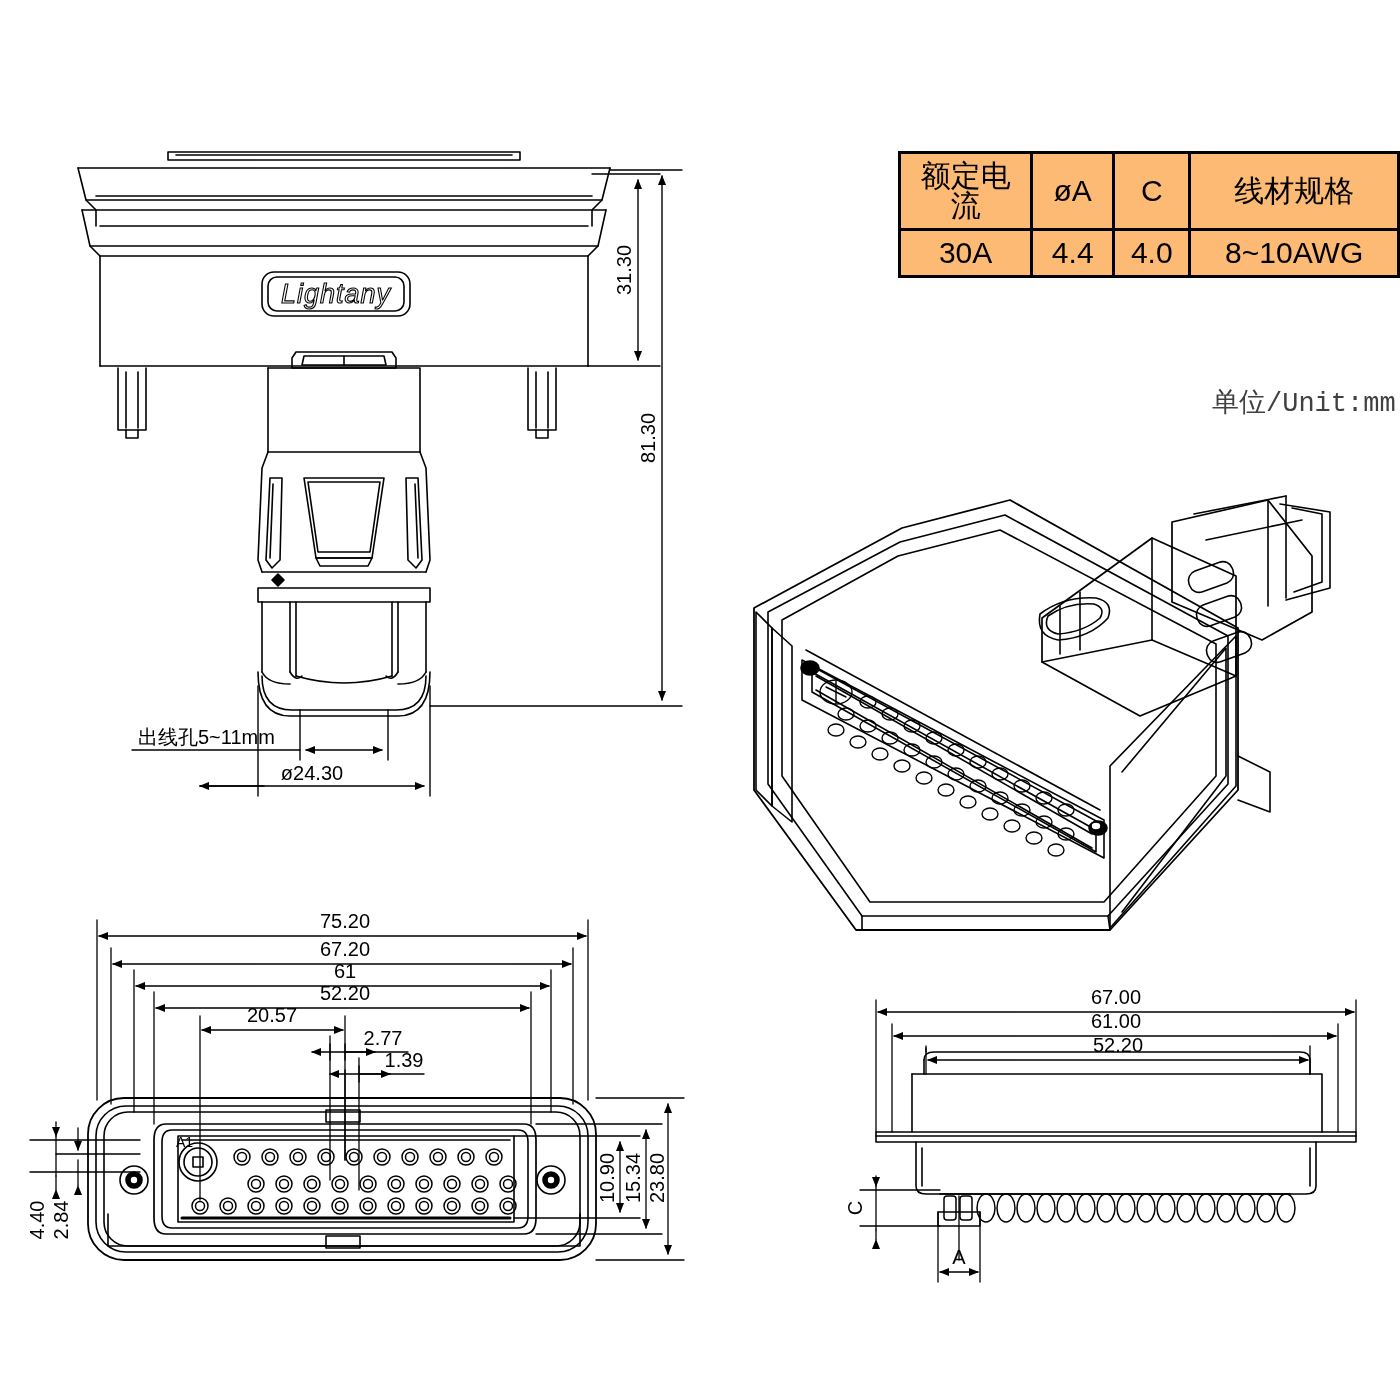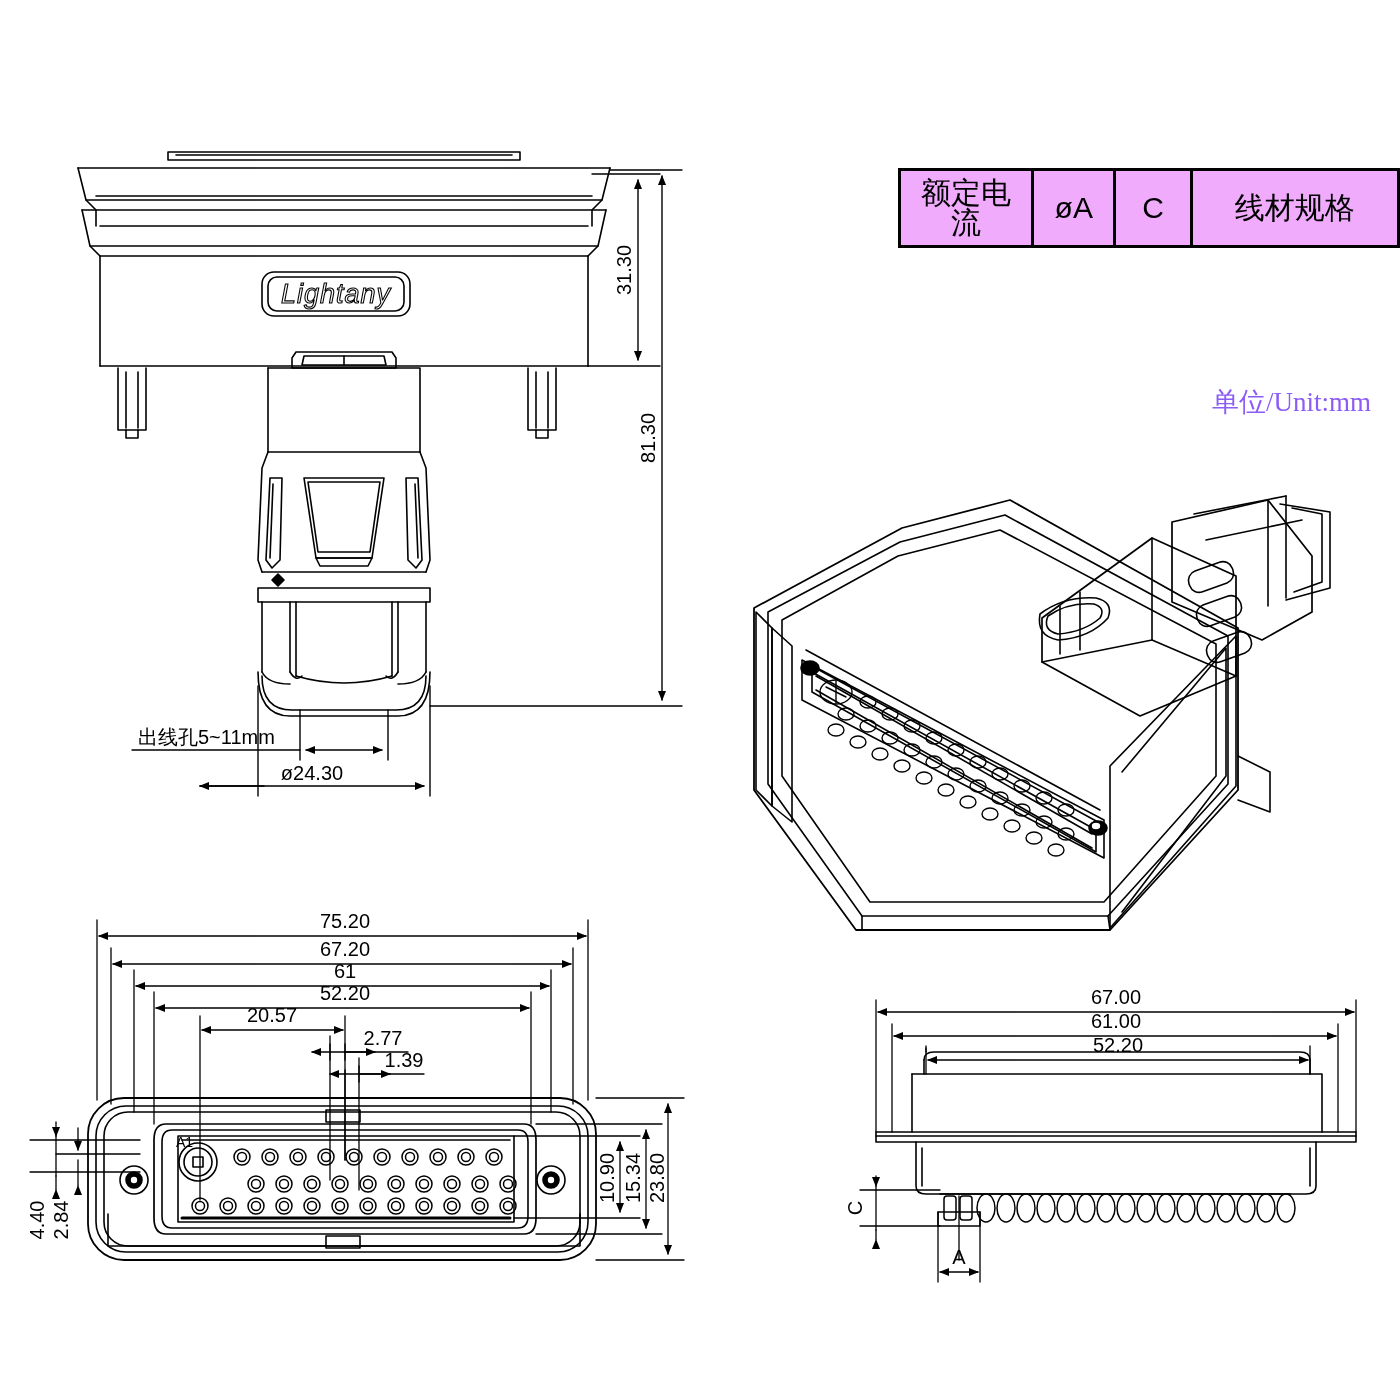--- a/index.html
+++ b/index.html
@@ -3,33 +3,33 @@
 <meta charset="utf-8">
 <style>
   html,body{margin:0;padding:0;background:#ffffff;}
   body{width:1400px;height:1400px;position:relative;overflow:hidden;
        font-family:"Liberation Sans","DejaVu Sans",sans-serif;color:#000;}
   .stage{position:absolute;left:0;top:0;width:1400px;height:1400px;}
   svg{display:block;}
   .dimtxt{font-size:20px;font-family:"Liberation Sans","DejaVu Sans",sans-serif;fill:#000;}
 
   
-  #spec-table{position:absolute;left:898px;top:168px;border-collapse:collapse;
-              background:#f0abfc;}
+  #spec-table{position:absolute;left:898px;top:151px;border-collapse:collapse;
+              background:#fdba74;}
   #spec-table td,#spec-table th{
       border:3px solid #000;font-weight:400;text-align:center;
       font-family:"Liberation Sans","DejaVu Sans",sans-serif;
       font-size:30px;line-height:1;padding:7px 6px;color:#000;}
   #spec-table th{font-size:30px;}
   #spec-table .c0{width:120px;}
   #spec-table .c1{width:68px;}
   #spec-table .c2{width:62px;}
   #spec-table .c3{width:196px;margin-left:28px;}
   #unit-note{position:absolute;left:1212px;top:384px;font-size:27px;
-             font-family:Liberation Serif, serif;color:#8b5cf6;
+             font-family:Liberation Mono, monospace;color:#404040;
              white-space:nowrap;}
 </style>
 </head>
 <body>
 
 <div class="stage">
 
 <svg width="1400" height="1400" viewBox="0 0 1400 1400">
   <defs>
     <marker id="ar" markerWidth="10" markerHeight="8" refX="9" refY="4" orient="auto" markerUnits="userSpaceOnUse">
@@ -513,18 +513,24 @@
 <table id="spec-table">
   <thead>
     <tr>
       <th class="c0">额定电流</th>
       <th class="c1">øA</th>
       <th class="c2">C</th>
       <th class="c3">线材规格</th>
     </tr>
   </thead>
   <tbody>
+    <tr>
+      <td>30A</td>
+      <td>4.4</td>
+      <td>4.0</td>
+      <td>8~10AWG</td>
+    </tr>
   </tbody>
 </table>
 
 <div id="unit-note">单位/Unit:mm</div>
 
 </div>
 
 </body></html>

